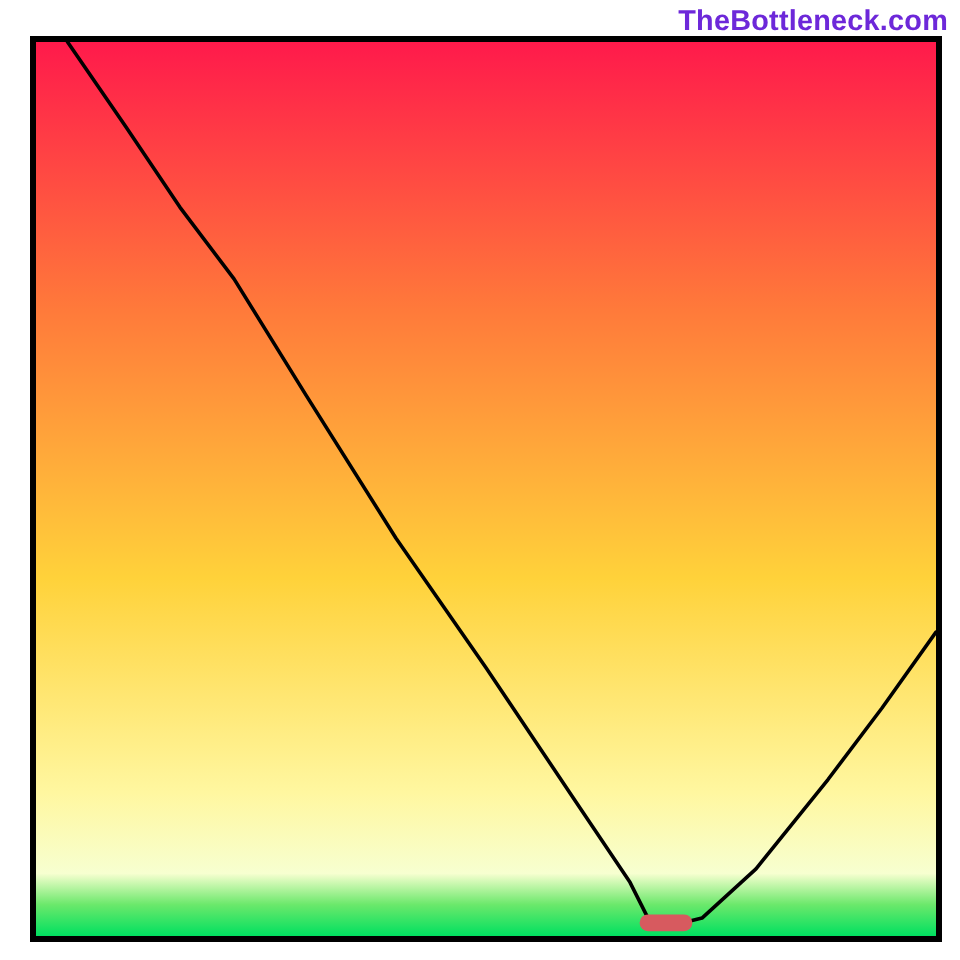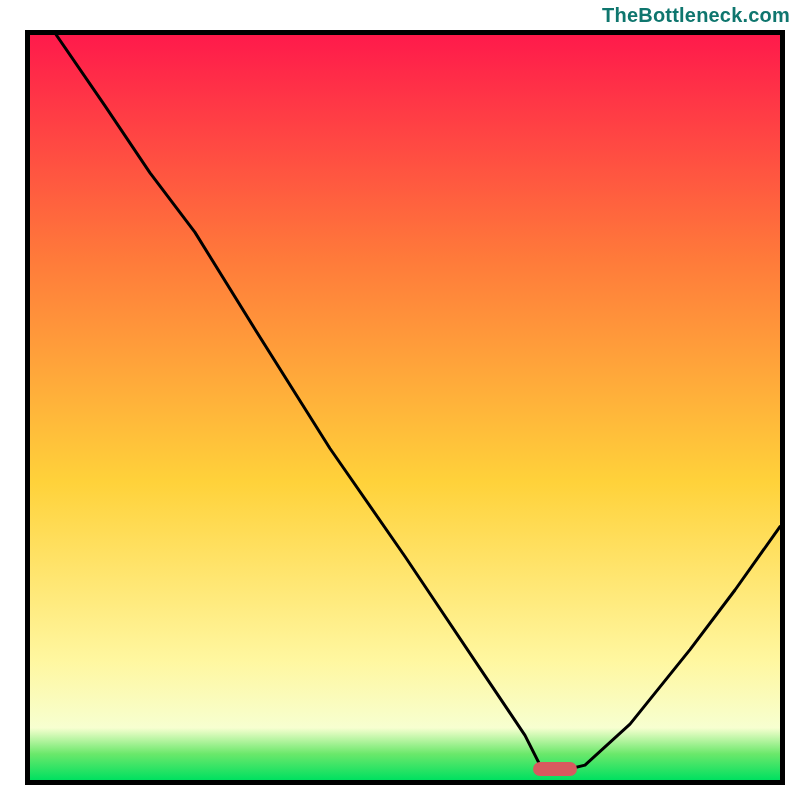--- a/index.html
+++ b/index.html
@@ -13,23 +13,23 @@
   .frame {
     position: relative;
     width: 800px;
     height: 800px;
     box-sizing: border-box;
   }
   .watermark {
     position: absolute;
     top: 4px;
     right: 10px;
-    font-size: 20px;
+    font-size: 24px;
     font-weight: 600;
-    color: #0f766e;
+    color: #6d28d9;
     letter-spacing: 0.2px;
   }
   .plot-border {
     position: absolute;
     left: 25px;
     top: 30px;
     width: 750px;   
     height: 745px;  
     border: 5px solid #000;
     box-sizing: content-box;

